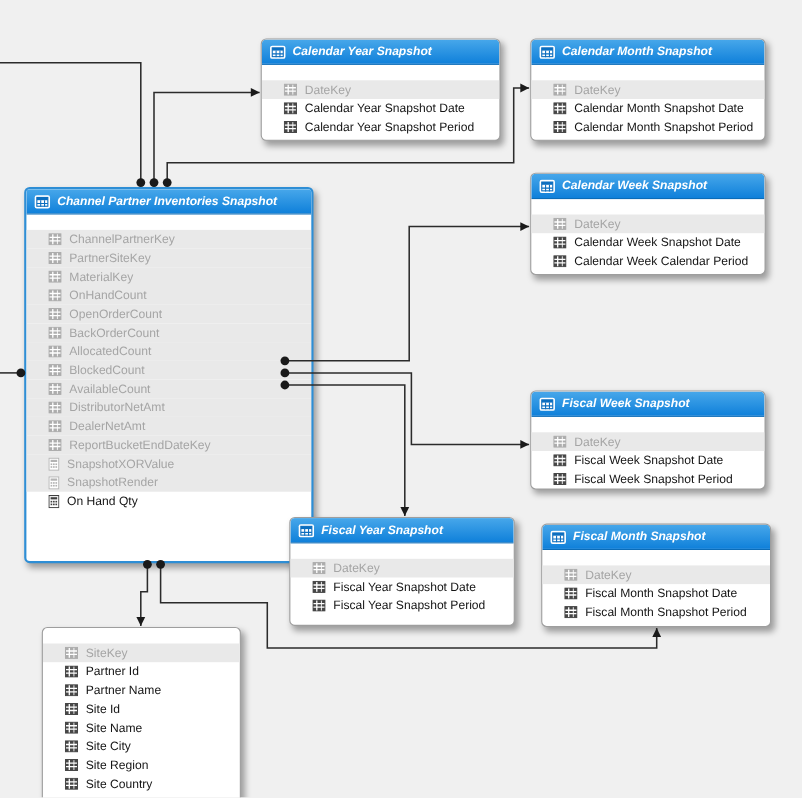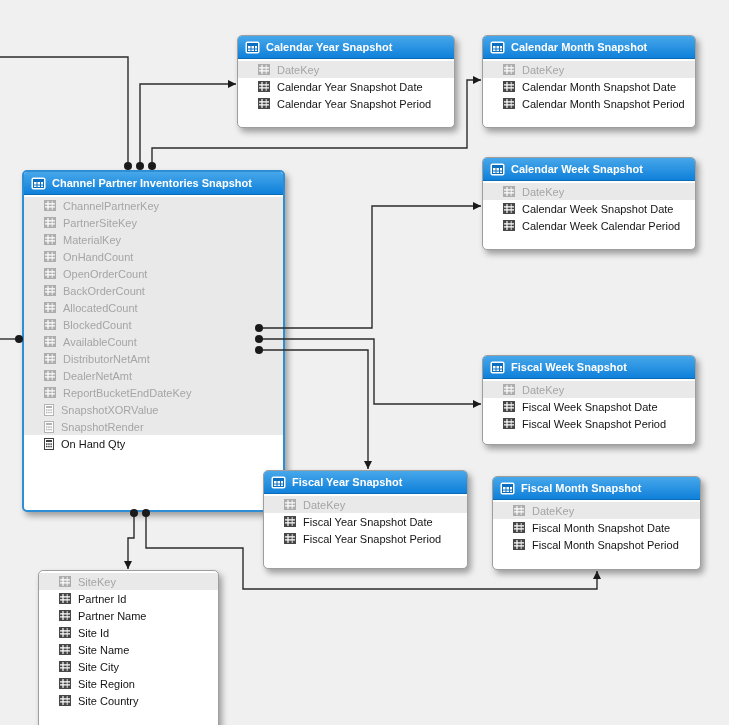--- a/index.html
+++ b/index.html
@@ -8,23 +8,23 @@
   }
   html,body{margin:0;padding:0;}
   body{font-family:"Liberation Sans",sans-serif;background:var(--canvas-bg);}
   #canvas{position:relative;width:729px;height:725px;overflow:hidden;background:var(--canvas-bg);}
   .table{position:absolute;background:#fff;border:1px solid var(--tbl-border);border-radius:5px;
          box-shadow:3px 4px 6px rgba(0,0,0,.35);overflow:hidden;box-sizing:border-box;}
   .table.selected{border:2px solid var(--sel-border);}
   .hdr{height:22px;display:flex;align-items:center;gap:6px;padding:0 7px;
        background:linear-gradient(to bottom,var(--accent-top),var(--accent-bot));
        border-bottom:1px solid #0b6cb8;color:#fff;font-size:11px;font-weight:bold;
-       white-space:nowrap;overflow:hidden;}
+       white-space:nowrap;overflow:hidden;font-style:italic;}
   .hdr .ticon{display:flex;align-items:center;flex:0 0 auto;}
-  .body{padding-top:2px;}
+  .body{padding-top:14px;}
   .row{height:17px;display:flex;align-items:center;gap:7px;padding-left:20px;
        font-size:11px;color:#141414;white-space:nowrap;overflow:hidden;}
   .row.hidden{background:var(--hidden-bg);color:var(--hidden-text);}
   .row .ficon{display:flex;align-items:center;flex:0 0 auto;}
   #wires{position:absolute;left:0;top:0;pointer-events:none;}
   #wires polyline{fill:none;stroke:var(--wire);stroke-width:1.4;pointer-events:visibleStroke;}
   #wires circle{fill:#1a1a1a;}
   #wires polygon{fill:#1a1a1a;}
 </style>
 </head>

